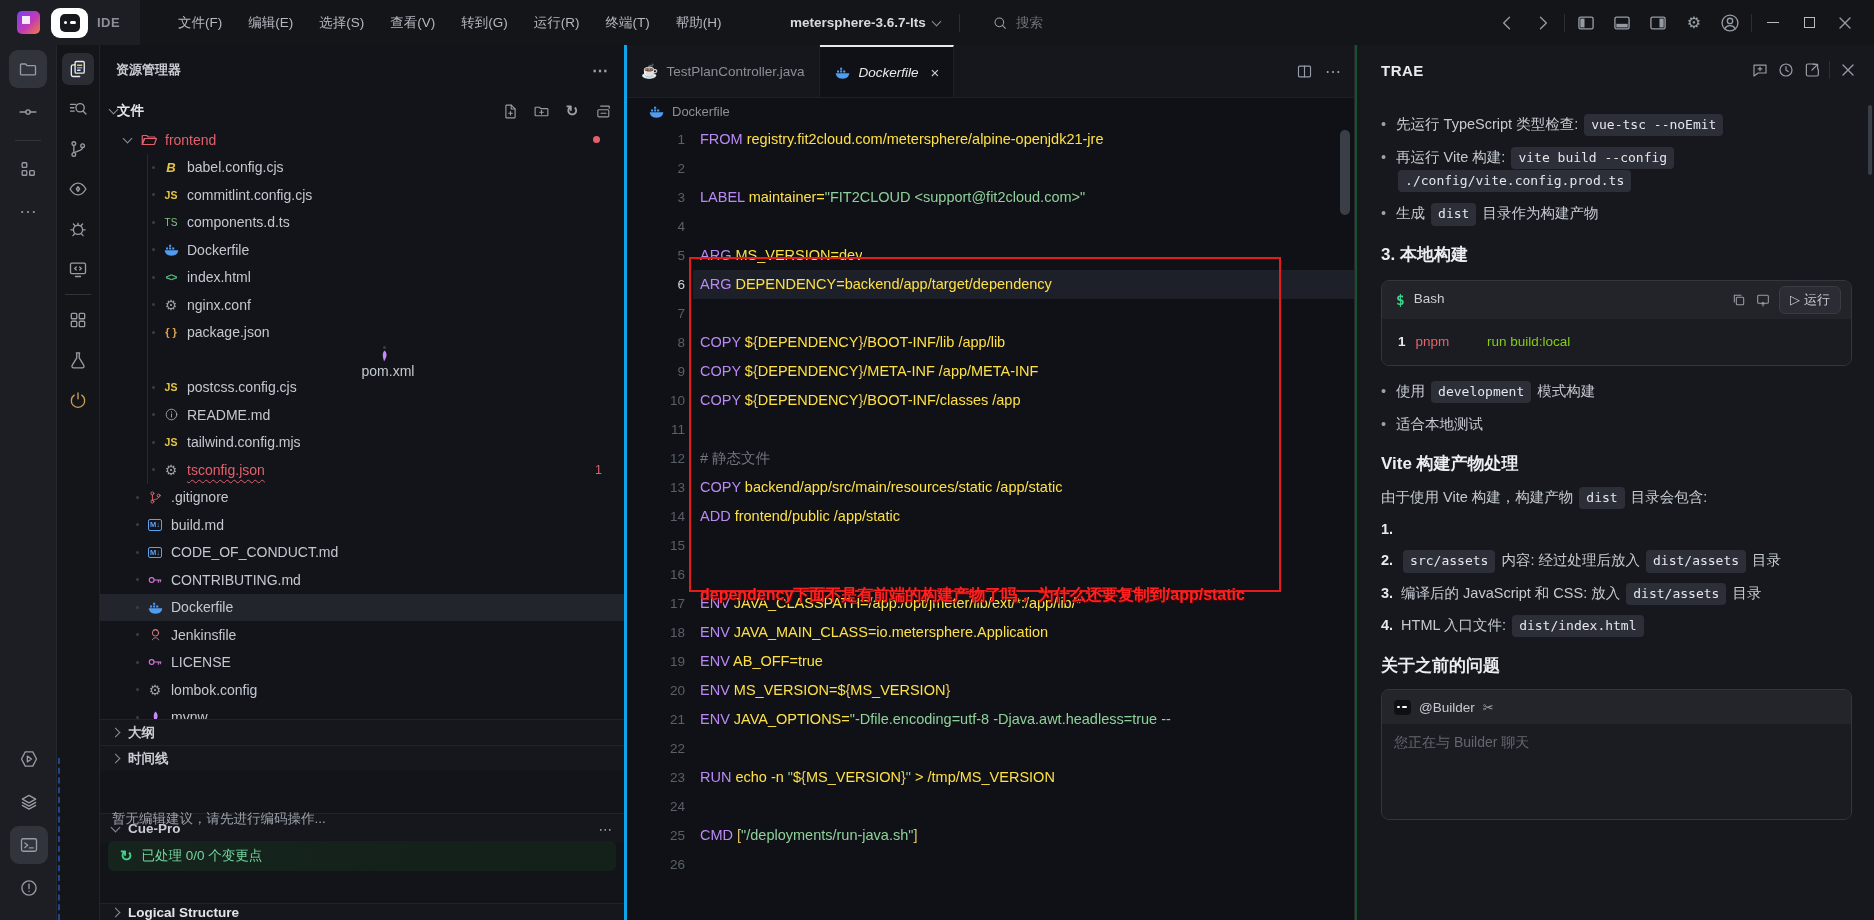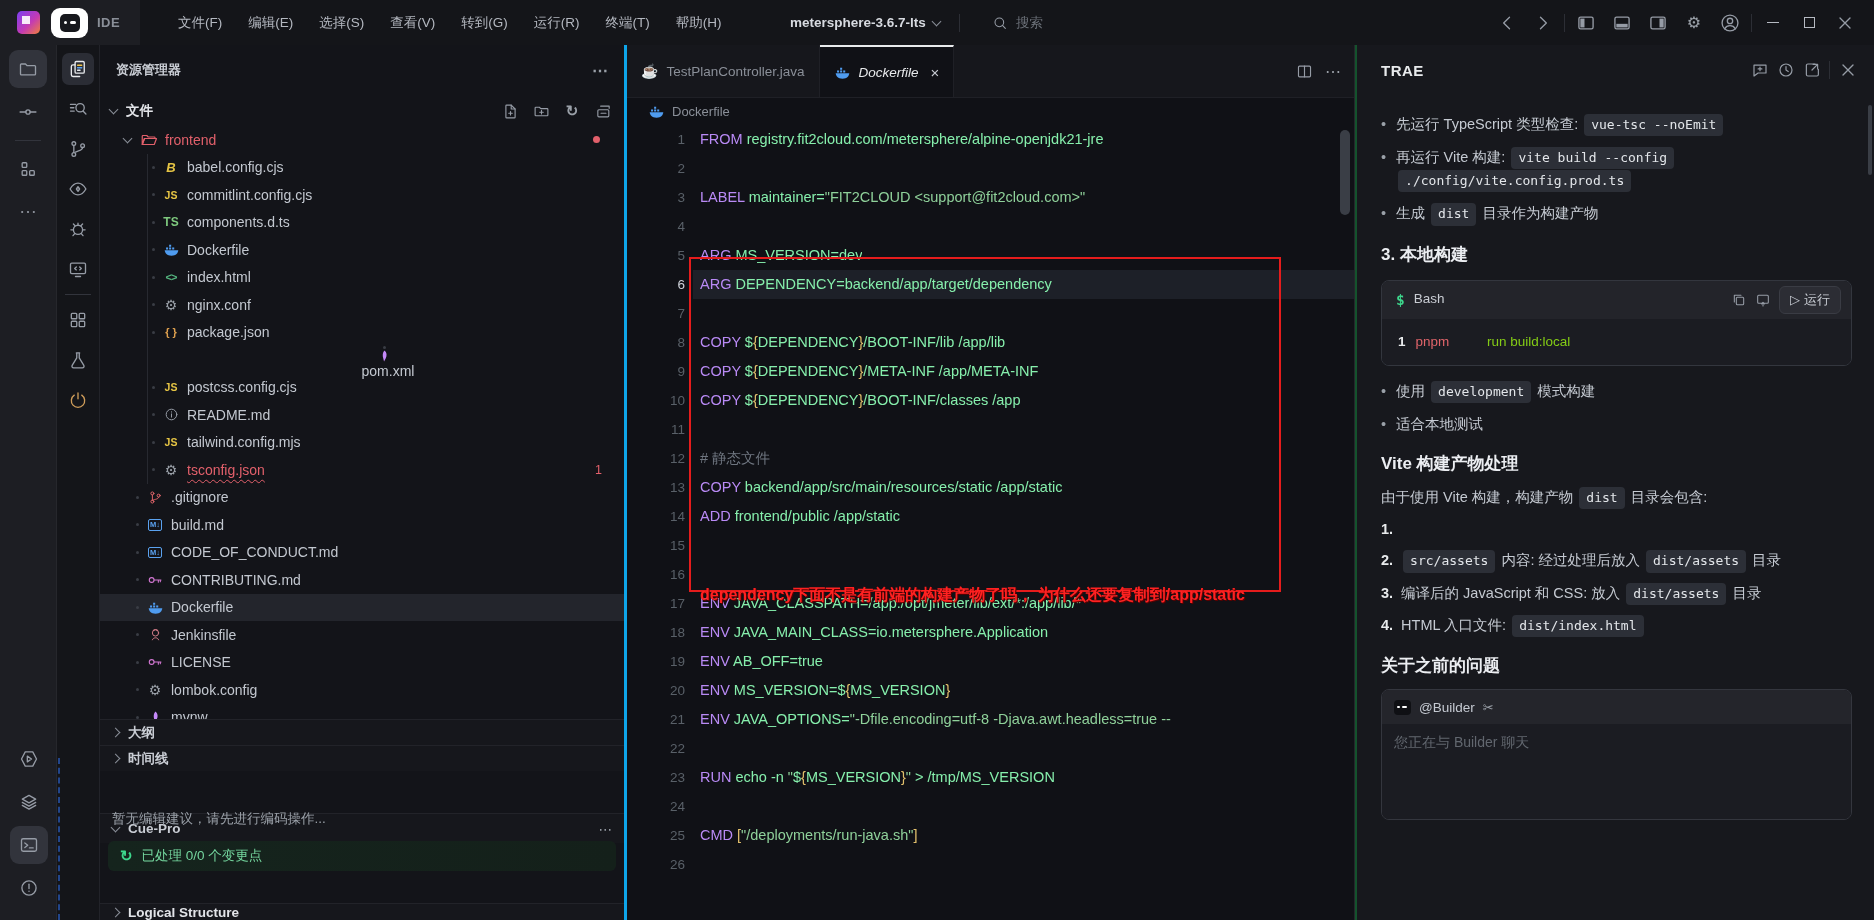--- a/index.html
+++ b/index.html
@@ -33,38 +33,38 @@
   .abtn.active{background:#32343c;}
   .abtn2{width:32px;height:32px;margin:8px auto;display:flex;align-items:center;justify-content:center;border-radius:7px;}
   .abtn2.active{background:#2b2d35;}
   .bar-div{width:26px;height:1px;background:#32343c;margin:9px auto;}
   .bar1-bottom{position:absolute;left:0;bottom:8px;width:57px;}
   .dashline{position:absolute;left:58px;top:758px;height:162px;border-left:2px dashed #2f6feb;opacity:.55;}
   
   .explorer{position:absolute;left:100px;top:45px;width:527px;height:875px;background:#131419;border-right:3px solid #0ea5e9;overflow:hidden;}
   .exp-title{position:absolute;left:0;top:10px;width:100%;height:30px;display:flex;align-items:center;padding:0 16px;color:#c9cdd4;font-size:13px;font-weight:600;}
   .exp-title .more{margin-left:auto;color:#9aa0a8;font-size:16px;}
-  .sec-head{display:flex;align-items:center;height:28px;padding:0 10px;color:#e2e4e8;font-weight:bold;font-size:13.5px;gap:9px;}
+  .sec-head{display:flex;align-items:center;height:28px;padding:0 10px;color:#e2e4e8;font-weight:bold;font-size:13.5px;gap:0;}
   .files-head{position:absolute;left:0;top:52px;width:100%;}
   .head-icons{margin-left:auto;display:flex;gap:9px;}
   .hbtn{width:22px;height:22px;display:flex;align-items:center;justify-content:center;border-radius:4px;color:#9aa0a8;}
   .tree{position:absolute;left:0;top:81px;width:100%;height:593px;overflow:hidden;}
   .guide{position:absolute;left:47px;top:28px;width:1px;height:330px;background:#272930;}
   .trow{position:relative;display:flex;align-items:center;height:27.5px;font-size:14px;color:#c3c8d0;}
   .trow.selected{background:#23252c;}
   .trow .dot{width:3px;height:3px;border-radius:50%;background:#3a3d45;margin-right:7px;flex:none;}
   .trow .ficon{width:18px;flex:none;display:flex;justify-content:center;margin-right:7px;}
   .trow .label{white-space:nowrap;}
   .trow.red .label{color:#e2606b;}
   .trow.squiggle .label{text-decoration:underline wavy #e2606b;text-underline-offset:4px;text-decoration-thickness:1px;}
   .badge-dot{position:absolute;right:24px;width:7px;height:7px;border-radius:50%;background:#e2606b;}
   .badge-num{position:absolute;right:22px;color:#e2606b;font-size:12.5px;}
   .mdbox{border:1px solid #5aa2f0;color:#5aa2f0;font-size:7.5px;font-weight:bold;border-radius:2px;padding:1px 1px;line-height:1;}
   .ico-js{color:#e5c444;font-weight:bold;font-size:10.5px;}
-  .ico-ts{color:#7ec97e;font-weight:bold;font-size:12px;}
+  .ico-ts{color:#7ec97e;font-weight:normal;font-size:10px;}
   .ico-babel{color:#e5c444;font-weight:bold;font-style:italic;font-size:13px;}
   .ico-html{color:#56b881;font-weight:bold;font-size:11px;letter-spacing:-1px;}
   .ico-json{color:#e0a14f;font-weight:bold;font-size:11px;}
   .ico-gear{color:#9aa0a8;font-size:14px;}
   .exp-sec{position:absolute;left:0;width:100%;height:26px;border-top:1px solid #222329;display:flex;align-items:center;gap:9px;padding:0 12px;color:#c9cdd4;font-weight:bold;font-size:13.5px;background:#16171c;}
   .cue-text{position:absolute;left:12px;top:765px;color:#9aa0a8;font-size:13.5px;}
   .green-bar{position:absolute;left:8px;right:8px;top:796px;height:30px;border-radius:6px;background:linear-gradient(90deg,#15241d,#14201a);display:flex;align-items:center;gap:9px;padding:0 12px;color:#74d69e;font-size:13.5px;}
   .green-bar .swirl{color:#3dd68c;font-size:15px;font-weight:bold;}
   
   .editor{position:absolute;left:627px;top:45px;width:728px;height:875px;background:#101116;overflow:hidden;}
@@ -74,21 +74,21 @@
   .tab .x{color:#c9cdd4;font-size:15px;margin-left:4px;font-style:normal;}
   .tab-actions{position:absolute;right:14px;top:0;height:53px;display:flex;align-items:center;gap:12px;color:#9aa0a8;}
   .breadcrumb{position:absolute;left:0;top:53px;width:100%;height:27px;display:flex;align-items:center;gap:7px;padding:0 21px;color:#8a8f98;font-size:13px;}
   .codearea{position:absolute;left:0;top:80px;width:100%;height:795px;font-family:"DejaVu Sans Mono",monospace;font-size:14.5px;}
   .codeline{position:relative;display:flex;height:29px;line-height:29px;white-space:pre;}
   .codeline .ln{width:58px;flex:none;text-align:right;color:#596068;font-size:13.5px;padding-right:0;}
   .codeline .ct{padding-left:15px;overflow:hidden;}
   .codeline.cur .ln{color:#cfd3da;}
   .codeline.cur::after{content:"";position:absolute;left:66px;right:0;top:0;bottom:0;background:#1d2028;z-index:0;}
   .codeline .ct{position:relative;z-index:1;}
-  .tk-k{color:#b98af5;} .tk-t{color:#86efac;} .tk-s{color:#8fd19a;} .tk-y{color:#e2c06c;} .tk-c{color:#6f7680;}
+  .tk-k{color:#b98af5;} .tk-t{color:#fde047;} .tk-s{color:#8fd19a;} .tk-y{color:#e2c06c;} .tk-c{color:#6f7680;}
   .redbox{position:absolute;left:62px;top:132px;width:592px;height:335px;border:2px solid #e51c1c;z-index:2;pointer-events:none;}
   .annotation{position:absolute;left:73px;top:460px;z-index:3;color:#ff2121;font-weight:bold;font-size:16px;white-space:nowrap;text-shadow:1px 1px 0 #5a0000;}
   .ed-scroll{position:absolute;right:5px;top:85px;width:10px;height:85px;border-radius:5px;background:#3a3e46;}
   .ed-vline{position:absolute;right:0px;top:0;width:1px;height:875px;background:#26272c;}
   
   .trae{position:absolute;left:1355px;top:45px;width:519px;height:875px;background:#17181d;border-left:2px solid #14532d;overflow:hidden;}
   .trae-head{display:flex;align-items:center;height:50px;padding:0 16px 0 24px;}
   .trae-title{font-weight:bold;font-size:15px;color:#e8eaec;letter-spacing:.5px;}
   .trae-hicons{margin-left:auto;display:flex;align-items:center;gap:8px;color:#9aa0a8;}
   .trae-body{padding:8px 22px 0 24px;font-size:14.5px;color:#c5cad2;line-height:1.55;}

